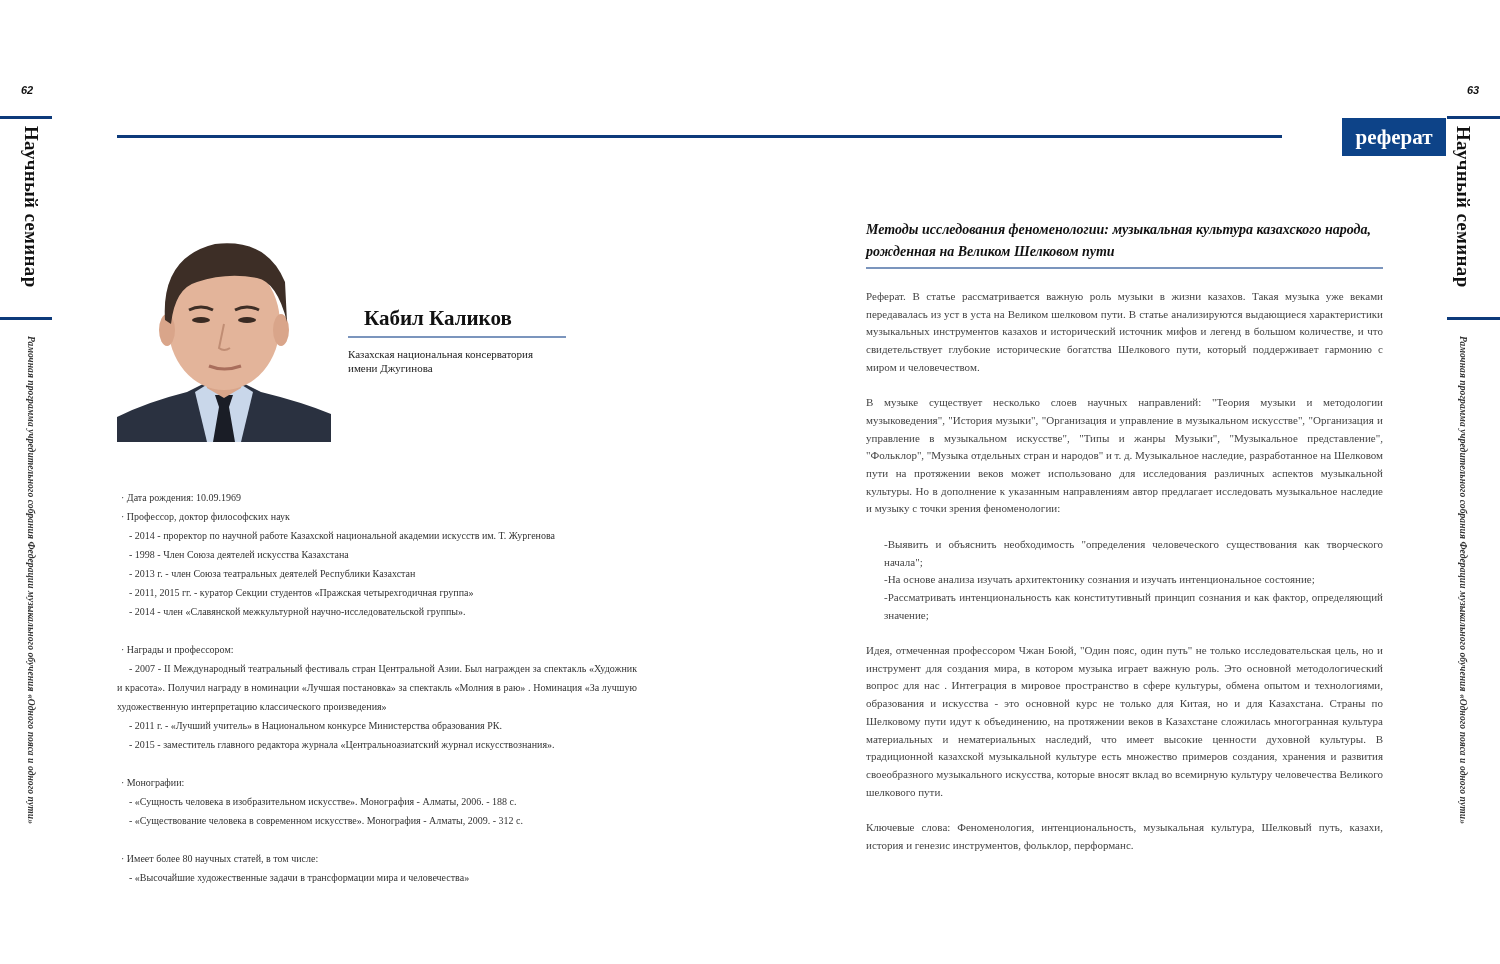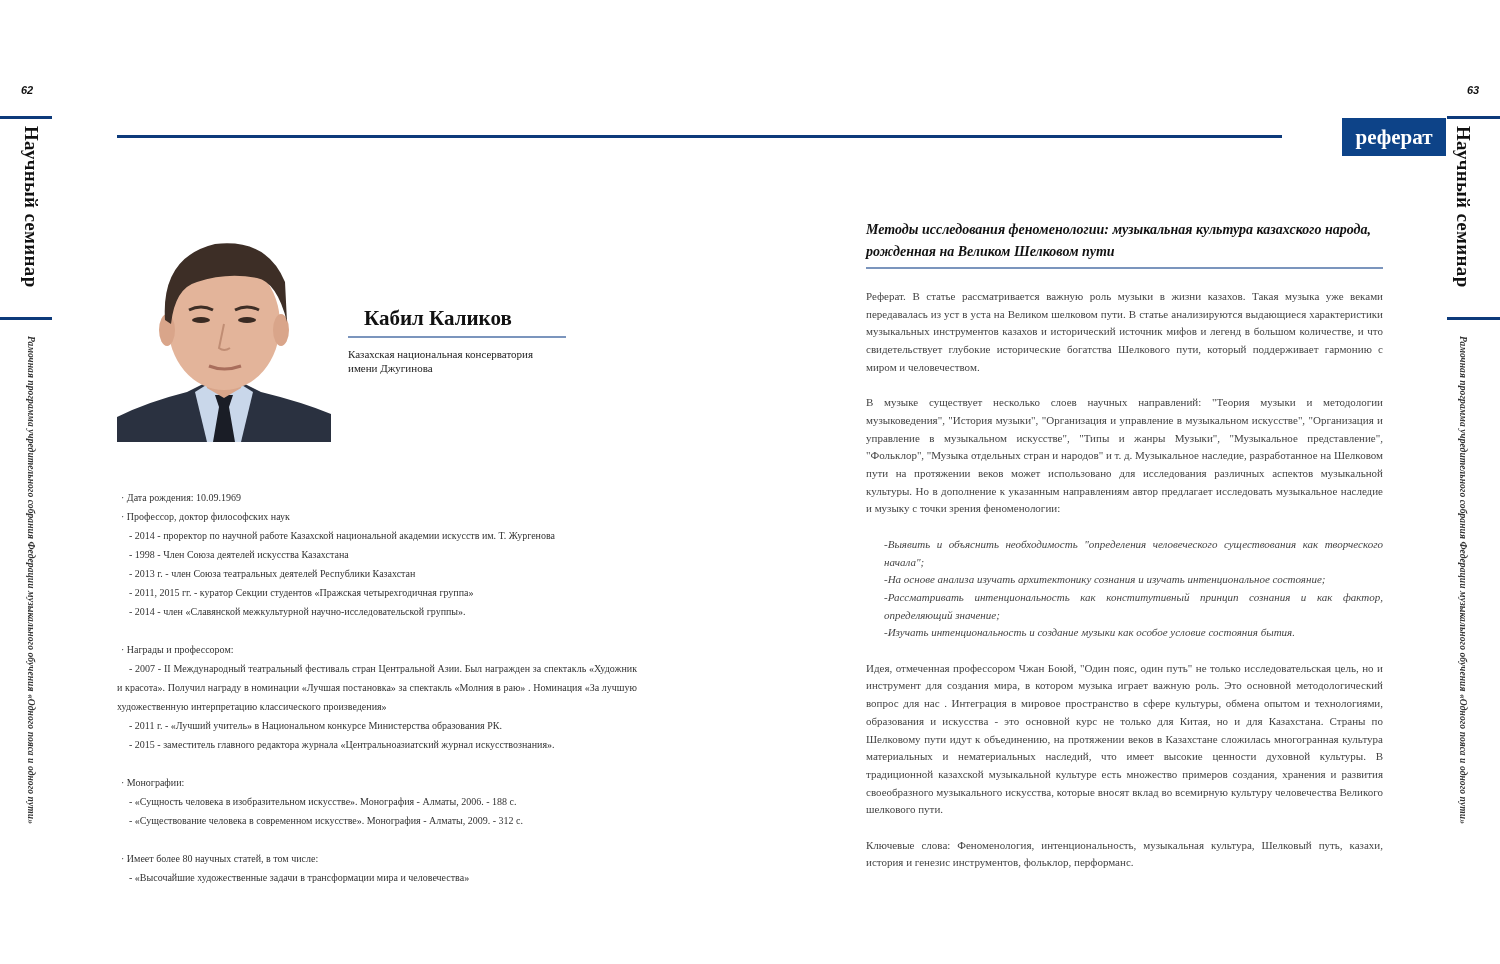--- a/index.html
+++ b/index.html
@@ -55,21 +55,21 @@
 
   
   #article-title {
     left: 866px; top: 219px; width: 520px; font-size: 14px; font-weight: bold;
     font-style: italic; line-height: 22px; color: #111;
   }
   #title-rule { left: 866px; top: 267px; width: 517px; height: 2px; background: #7b95bd; }
   #article { left: 866px; top: 288px; width: 517px; font-size: 11px; line-height: 17.7px; color: #444; }
   #article p { margin: 0 0 17.7px 0; text-align: justify; }
   #article .goals { margin: 0 0 17.7px 0; padding-left: 18px; }
-  #article .goals div { text-align: justify; font-style: italic; }
+  #article .goals div { text-align: justify; }
 </style>
 </head>
 <body>
 
 <div class="abs page-num" id="pn-left">62</div>
 <div class="abs side-rule" style="left:0;top:116px;width:52px;"></div>
 <div class="abs side-title" style="left:20px;top:126px;">Научный семинар</div>
 <div class="abs side-rule" style="left:0;top:317px;width:52px;"></div>
 <div class="abs side-sub" style="left:26px;top:336px;">Рамочная программа учредительного собрания Федерации музыкального обучения «Одного пояса и одного пути»</div>
 
@@ -146,17 +146,16 @@
 <div class="abs" id="article-title">Методы исследования феноменологии: музыкальная культура казахского народа, рожденная на Великом Шелковом пути</div>
 <div class="abs" id="title-rule"></div>
 
 <div class="abs" id="article">
   <p>Реферат. В статье рассматривается важную роль музыки в жизни казахов. Такая музыка уже веками передавалась из уст в уста на Великом шелковом пути. В статье анализируются выдающиеся характеристики музыкальных инструментов казахов и исторический источник мифов и легенд в большом количестве, и что свидетельствует глубокие исторические богатства Шелкового пути, который поддерживает гармонию с миром и человечеством.</p>
   <p>В музыке существует несколько слоев научных направлений: "Теория музыки и методологии музыковедения", "История музыки", "Организация и управление в музыкальном искусстве", "Организация и управление в музыкальном искусстве", "Типы и жанры Музыки", "Музыкальное представление", "Фольклор", "Музыка отдельных стран и народов" и т. д. Музыкальное наследие, разработанное на Шелковом пути на протяжении веков может использовано для исследования различных аспектов музыкальной культуры. Но в дополнение к указанным направлениям автор предлагает исследовать музыкальное наследие и музыку с точки зрения феноменологии:</p>
   <div class="goals">
     <div>-Выявить и объяснить необходимость "определения человеческого существования как творческого начала";</div>
     <div>-На основе анализа изучать архитектонику сознания и изучать интенциональное состояние;</div>
     <div>-Рассматривать интенциональность как конститутивный принцип сознания и как фактор, определяющий значение;</div>
-    <div>-Изучать интенциональность и создание музыки как особое условие состояния бытия.</div>
   </div>
   <p>Идея, отмеченная профессором Чжан Боюй, "Один пояс, один путь" не только исследовательская цель, но и инструмент для создания мира, в котором музыка играет важную роль. Это основной методологический вопрос для нас . Интеграция в мировое пространство в сфере культуры, обмена опытом и технологиями, образования и искусства - это основной курс не только для Китая, но и для Казахстана. Страны по Шелковому пути идут к объединению, на протяжении веков в Казахстане сложилась многогранная культура материальных и нематериальных наследий, что имеет высокие ценности духовной культуры. В традиционной казахской музыкальной культуре есть множество примеров создания, хранения и развития своеобразного музыкального искусства, которые вносят вклад во всемирную культуру человечества Великого шелкового пути.</p>
   <p>Ключевые слова: Феноменология, интенциональность, музыкальная культура, Шелковый путь, казахи, история и генезис инструментов, фольклор, перформанс.</p>
 </div>
 
 </body></html>

